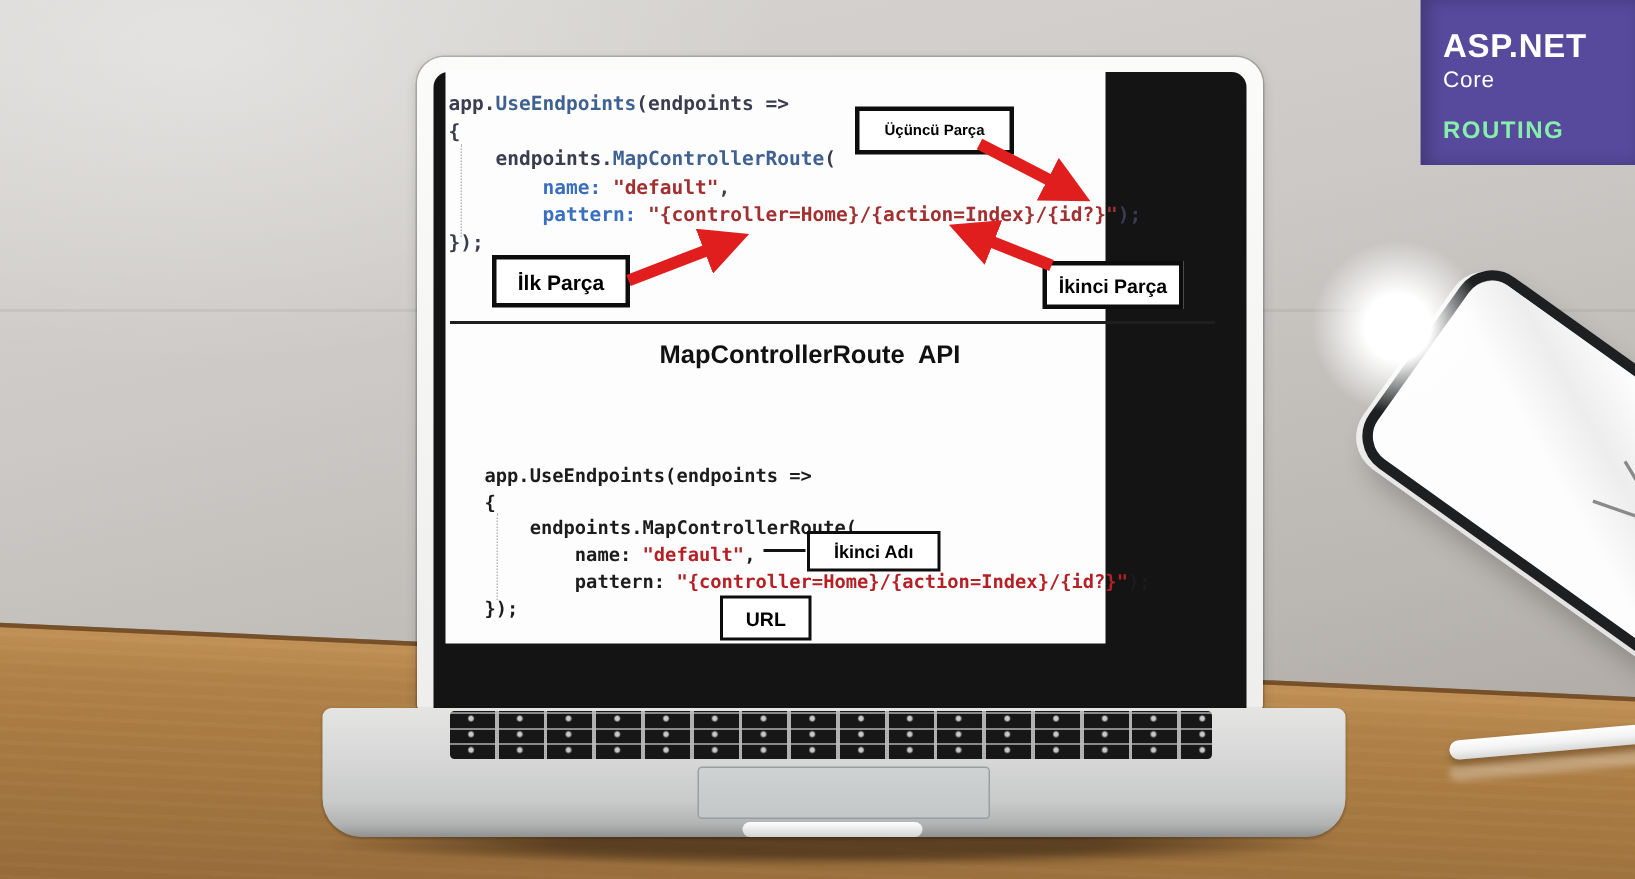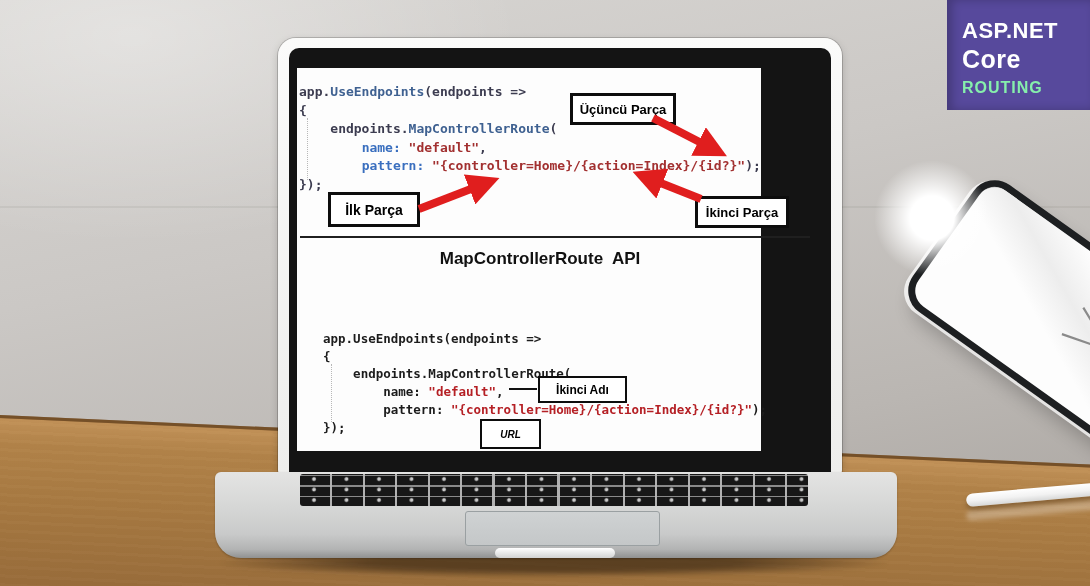--- a/index.html
+++ b/index.html
@@ -38,63 +38,63 @@
   
   .laptop-shadow{position:absolute;left:222px;top:549px;width:664px;height:28px;
     background:radial-gradient(ellipse, rgba(35,22,10,0.55) 0 40%, rgba(35,22,10,0) 72%);filter:blur(2px);}
   .hinge{position:absolute;left:283px;top:463px;width:554px;height:14px;background:#2b2b2b;border-radius:3px;}
   .lid{position:absolute;left:278px;top:38px;width:564px;height:436px;
     background:linear-gradient(180deg,#fbfbfa,#eeeeec);
     border-radius:18px 18px 4px 4px;
     box-shadow:0 0 0 1px rgba(0,0,0,0.18), 0 3px 8px rgba(0,0,0,0.18);}
   .bezel{position:absolute;left:11px;top:10px;right:11px;bottom:0;
     background:#141414;border-radius:10px 10px 0 0;}
-  .screen{position:absolute;left:297px;top:68px;width:440px;height:383px;background:#fdfdfd;padding-left:24px;}
+  .screen{position:absolute;left:297px;top:46px;width:440px;height:383px;background:#fdfdfd;}
   .base{position:absolute;left:215px;top:472px;width:682px;height:86px;
     border-radius:6px 6px 26px 26px;
     background:linear-gradient(180deg,#e4e4e3 0,#d6d7d6 40%,#c9caca 72%,#b2b3b3 90%,#909191 100%);
     box-shadow:0 1px 2px rgba(0,0,0,0.25);}
   .keyboard{position:absolute;left:85px;top:2px;width:508px;height:32px;border-radius:3px;
     background-image:
       radial-gradient(circle 1.4px at 14px 5px, #c9c9c9 0 1.4px, transparent 2.4px),
       repeating-linear-gradient(90deg, transparent 0 30px, rgba(185,185,185,0.95) 30px 32.5px),
       repeating-linear-gradient(0deg, transparent 0 9px, rgba(150,150,150,0.9) 9px 10.5px);
     background-size:32.5px 10.5px, auto, auto;
     background-color:#171717;}
   .trackpad{position:absolute;left:250px;top:39px;width:193px;height:33px;
     background:linear-gradient(180deg,#cfd2d3,#c4c7c8);border:1px solid #9aa0a2;border-radius:3px;}
   .notch{position:absolute;left:280px;top:76px;width:120px;height:10px;border-radius:5px;
     background:linear-gradient(180deg,#ffffff,#d2d3d3);}
   
   .badge{position:absolute;left:947px;top:0;width:143px;height:110px;background:#57499C;
     box-shadow:inset 5px 0 10px rgba(0,0,0,0.22);color:#fff;padding:0;text-align:center;}
   .badge-l1{position:absolute;left:15px;top:18px;font-size:22px;font-weight:bold;letter-spacing:.5px;}
-  .badge-l2{position:absolute;left:15px;top:45px;font-size:25px;font-weight:bold;letter-spacing:.5px;}
+  .badge-l2{position:absolute;left:15px;top:45px;font-size:15px;font-weight:normal;letter-spacing:.5px;}
   .badge-l3{position:absolute;left:15px;top:79px;font-size:16px;font-weight:bold;color:#86efac;letter-spacing:1px;}
   
   .code{position:absolute;white-space:pre;font-family:"DejaVu Sans Mono","Liberation Mono",monospace;font-weight:bold;}
   .code div{height:auto;}
   .code-top{left:2px;top:15px;font-size:13px;line-height:18.6px;}
   .code-bottom{left:26px;top:262px;font-size:12.5px;line-height:17.7px;}
   .code-top .tk-p{color:#3c3c50;}
   .code-top .tk-m{color:#3F6191;}
   .code-top .tk-k{color:#3A6FBF;}
   .code-top .tk-s{color:#A23030;}
   .code-bottom .tk-p{color:#1c1c1c;}
   .code-bottom .tk-s{color:#B52025;}
   .guide{position:absolute;border-left:1px dotted #b8b8b8;width:0;}
   .g-top{left:10px;top:50px;height:62px;}
   .g-bottom{left:34px;top:296px;height:58px;}
   .callout{position:absolute;display:flex;align-items:center;justify-content:center;
     background:#fff;border:3px solid #0d0d0d;color:#000;font-weight:bold;}
-  .c-third{left:273px;top:25px;width:100px;height:26px;font-size:13px;justify-content:center;}
+  .c-third{left:273px;top:25px;width:100px;height:26px;font-size:10px;justify-content:center;}
   .c-first{left:31px;top:124px;width:86px;height:29px;font-size:14px;}
   .c-second{left:398px;top:128px;width:88px;height:26px;font-size:13px;}
   .c-route{left:241px;top:308px;width:85px;height:23px;font-size:12px;border-width:2px;}
-  .c-url{left:183px;top:351px;width:57px;height:26px;font-size:10px;border-width:2px;font-style:italic;}
+  .c-url{left:183px;top:351px;width:57px;height:26px;font-size:13px;border-width:2px;}
   .divider{position:absolute;left:3px;top:168px;width:510px;height:2px;background:#1f1f1f;}
   .heading{position:absolute;left:0;top:181px;width:486px;text-align:center;
     font-size:17px;font-weight:bold;color:#111;white-space:pre;}
   .arrows{position:absolute;inset:0;pointer-events:none;}
 </style>
 </head>
 <body>
 
 <div class="stage">
 

